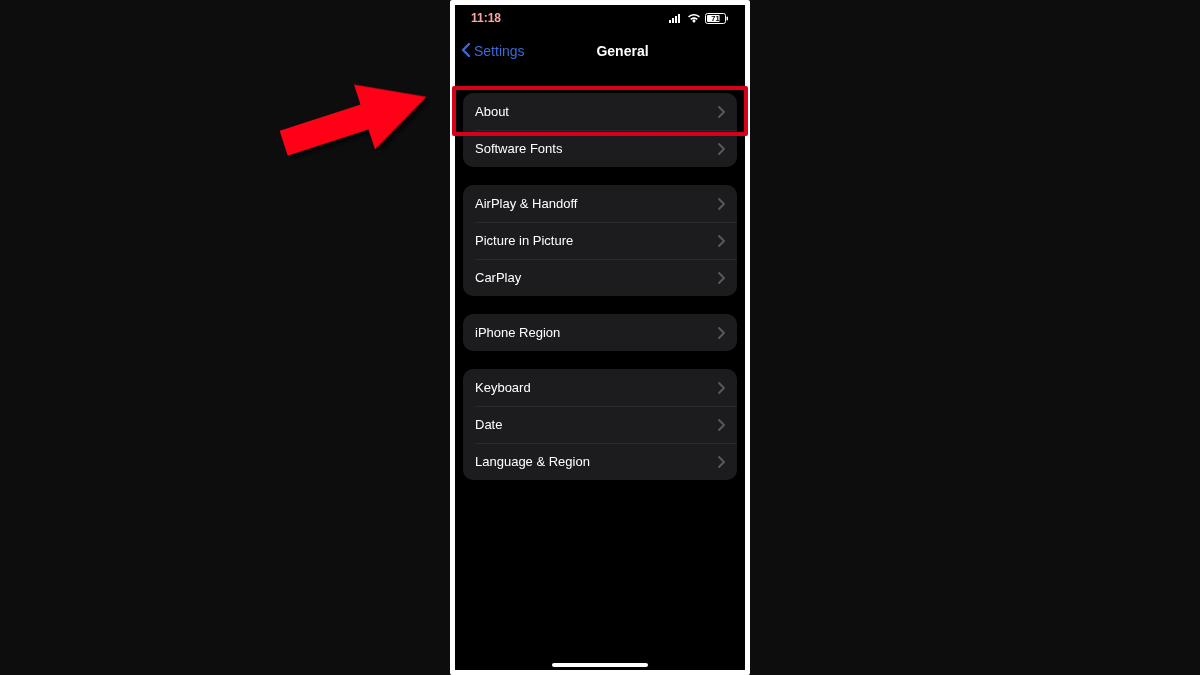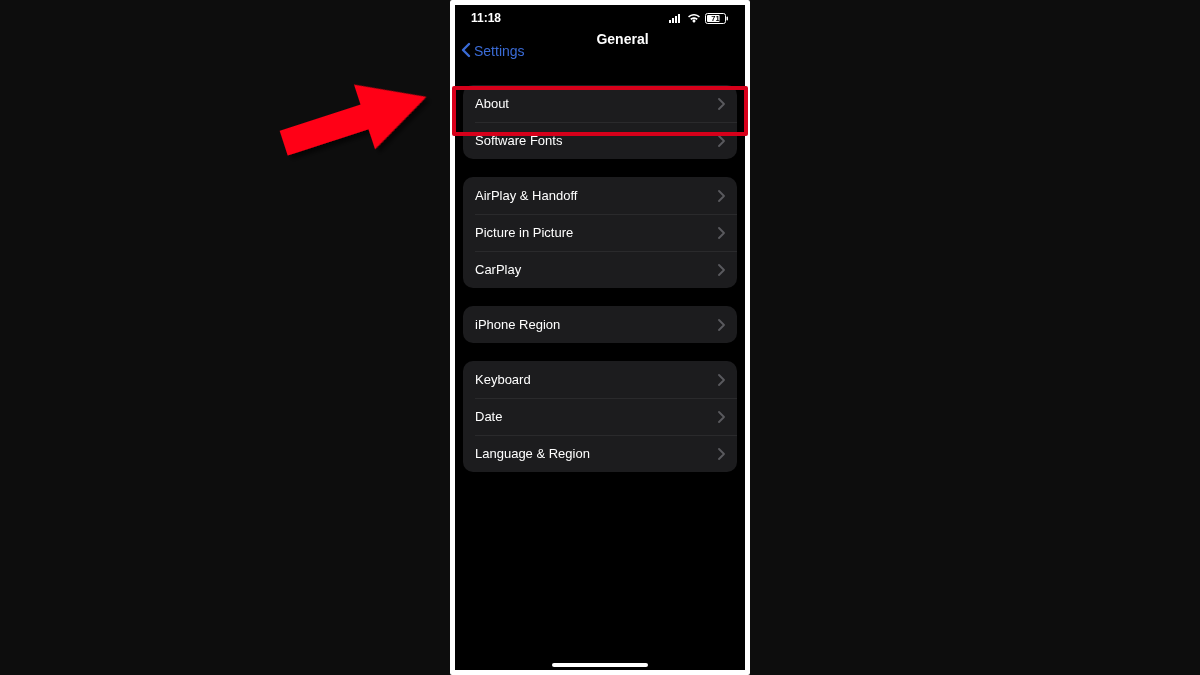--- a/index.html
+++ b/index.html
@@ -20,29 +20,30 @@
     background: #000;
     border: 5px solid #fff;
     border-radius: 2px;
   }
   .status-bar {
     height: 26px;
     display: flex;
     align-items: center;
     justify-content: space-between;
     padding: 0 16px;
-    color: #ffffff;
+    color: #fca5a5;
     font-size: 12px;
     font-weight: 600;
   }
   .status-right { display: flex; gap: 4px; }
   .signal-icon, .wifi-icon, .battery-icon { display: inline-flex; align-items: center; }
   .nav-bar {
     height: 40px;
     display: flex;
+    align-items: center;
     position: relative;
     padding: 0 6px;
   }
   .back-btn {
     display: flex;
     align-items: center;
     color: #3a6bd6;
     font-size: 14px;
     cursor: pointer;
     gap: 2px;
@@ -59,21 +60,21 @@
   }
   .content {
     padding: 0 8px;
   }
   .group {
     background: #1c1c1e;
     border-radius: 10px;
     margin-top: 18px;
     overflow: hidden;
   }
-  .group:first-child { margin-top: 14px; }
+  .group:first-child { margin-top: 22px; }
   .row {
     display: flex;
     align-items: center;
     justify-content: space-between;
     padding: 11px 12px;
     color: #fff;
     font-size: 13px;
     cursor: pointer;
     position: relative;
   }

